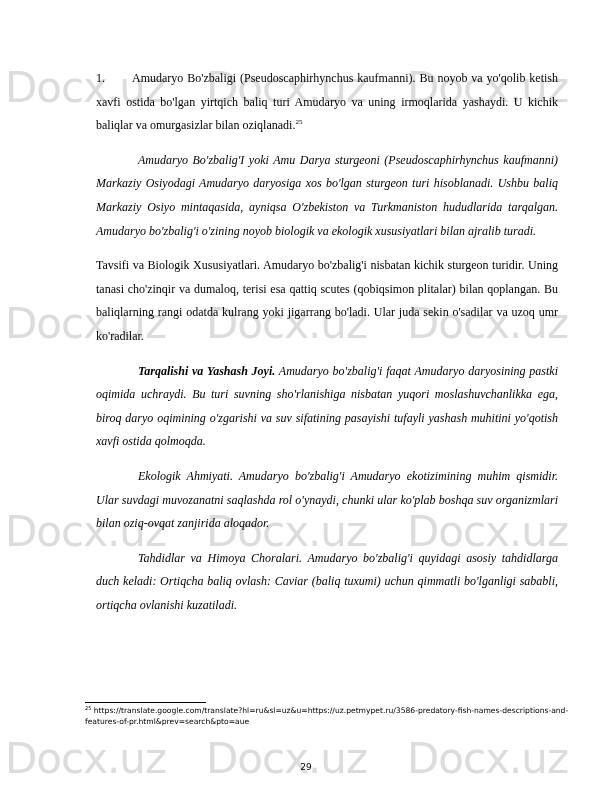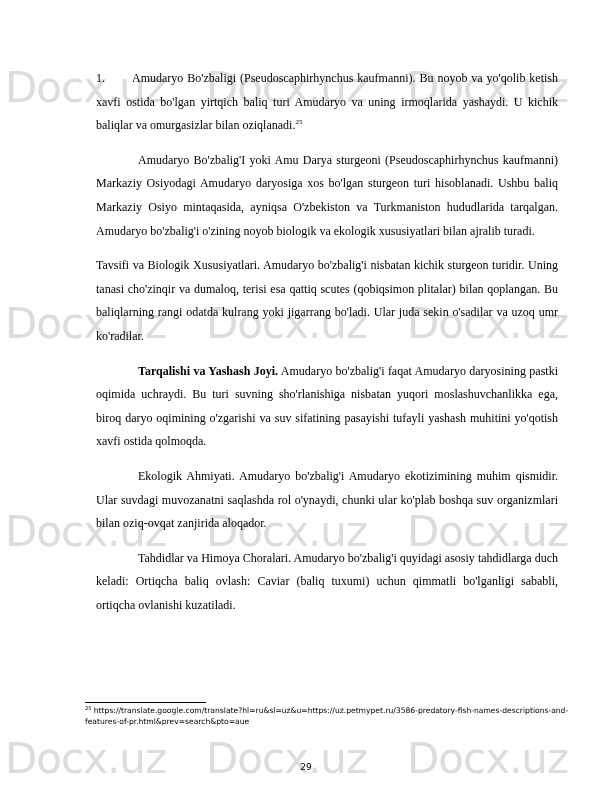--- a/index.html
+++ b/index.html
@@ -53,20 +53,21 @@
       font-size: 12px;
       line-height: 23.6px;
     }
     .para {
       margin: 11px;
       text-align: justify;
       text-align-last: left;
     }
     .indent {
       text-indent: 42px;
+      font-style: italic;
     }
     .list-num {
       display: inline-block;
       width: 36px;
       text-indent: 0;
     }
     sup.fnref {
       font-size: 7px;
       line-height: 0;
       vertical-align: 5px;

